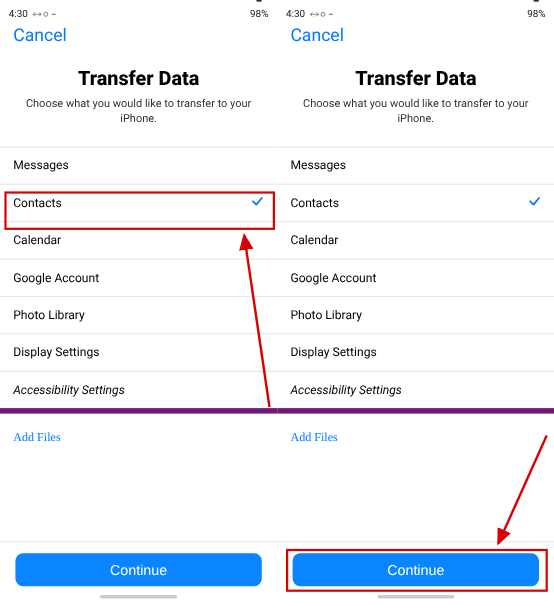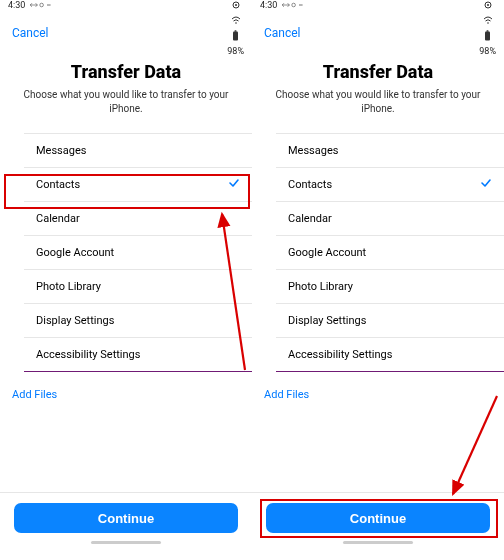--- a/index.html
+++ b/index.html
@@ -24,33 +24,33 @@
     box-sizing: border-box;
     position: relative;
     background: #fff;
     display: flex;
     flex-direction: column;
   }
   .statusbar {
     height: 18px;
     display: flex;
     justify-content: space-between;
-    align-items: flex-start;
+    align-items: flex-end;
     padding: 0 8px;
     font-size: 9px;
     color: #222;
   }
   .status-left { display: flex; align-items: center; gap: 4px; }
   .status-right { display: flex; align-items: center; gap: 3px; font-size: 9px; flex-direction: column; }
   .header {
     padding: 4px 12px 0 12px;
   }
   .cancel-link {
     color: #007aff;
-    font-size: 12px;
+    font-size: 16px;
     cursor: pointer;
   }
   .title-block {
     text-align: center;
     padding: 20px 16px 18px 16px;
   }
   .title {
     font-size: 18px;
     font-weight: 800;
     margin: 0 0 6px 0;
@@ -68,52 +68,52 @@
   .list-item {
     border-top: 1px solid #e6e6e6;
     padding: 0 12px;
     height: 33px;
     display: flex;
     align-items: center;
     justify-content: space-between;
     font-size: 11px;
     color: #000;
     cursor: pointer;
-    margin-left: 24px;
-  }
-  .list-item:last-child { border-bottom: 1px solid #701a75; }
+  }
+  .list-item:last-child { border-bottom: 5px solid #701a75; font-style: italic; }
   .check {
     width: 12px;
     height: 12px;
   }
   .add-files {
     padding: 16px 12px 0 12px;
     color: #007aff;
     font-size: 11px;
     cursor: pointer;
+    font-family: Liberation Serif, serif;
   }
   .footer {
     position: absolute;
     bottom: 0;
     left: 0;
     width: 252px;
     box-sizing: border-box;
     padding: 0 14px 16px 14px;
     border-top: 1px solid #e6e6e6;
     text-align: center;
   }
   .continue-btn {
     margin-top: 10px;
     width: 100%;
     height: 30px;
     border-radius: 7px;
     background: #0a84ff;
     color: #fff;
     border: none;
-    font-weight: 700;
+    font-weight: 400;
     font-size: 13px;
     cursor: pointer;
   }
   .home-indicator {
     width: 70px;
     height: 3px;
     border-radius: 2px;
     background: #ccc;
     margin: 8px auto 0 auto;
   }

